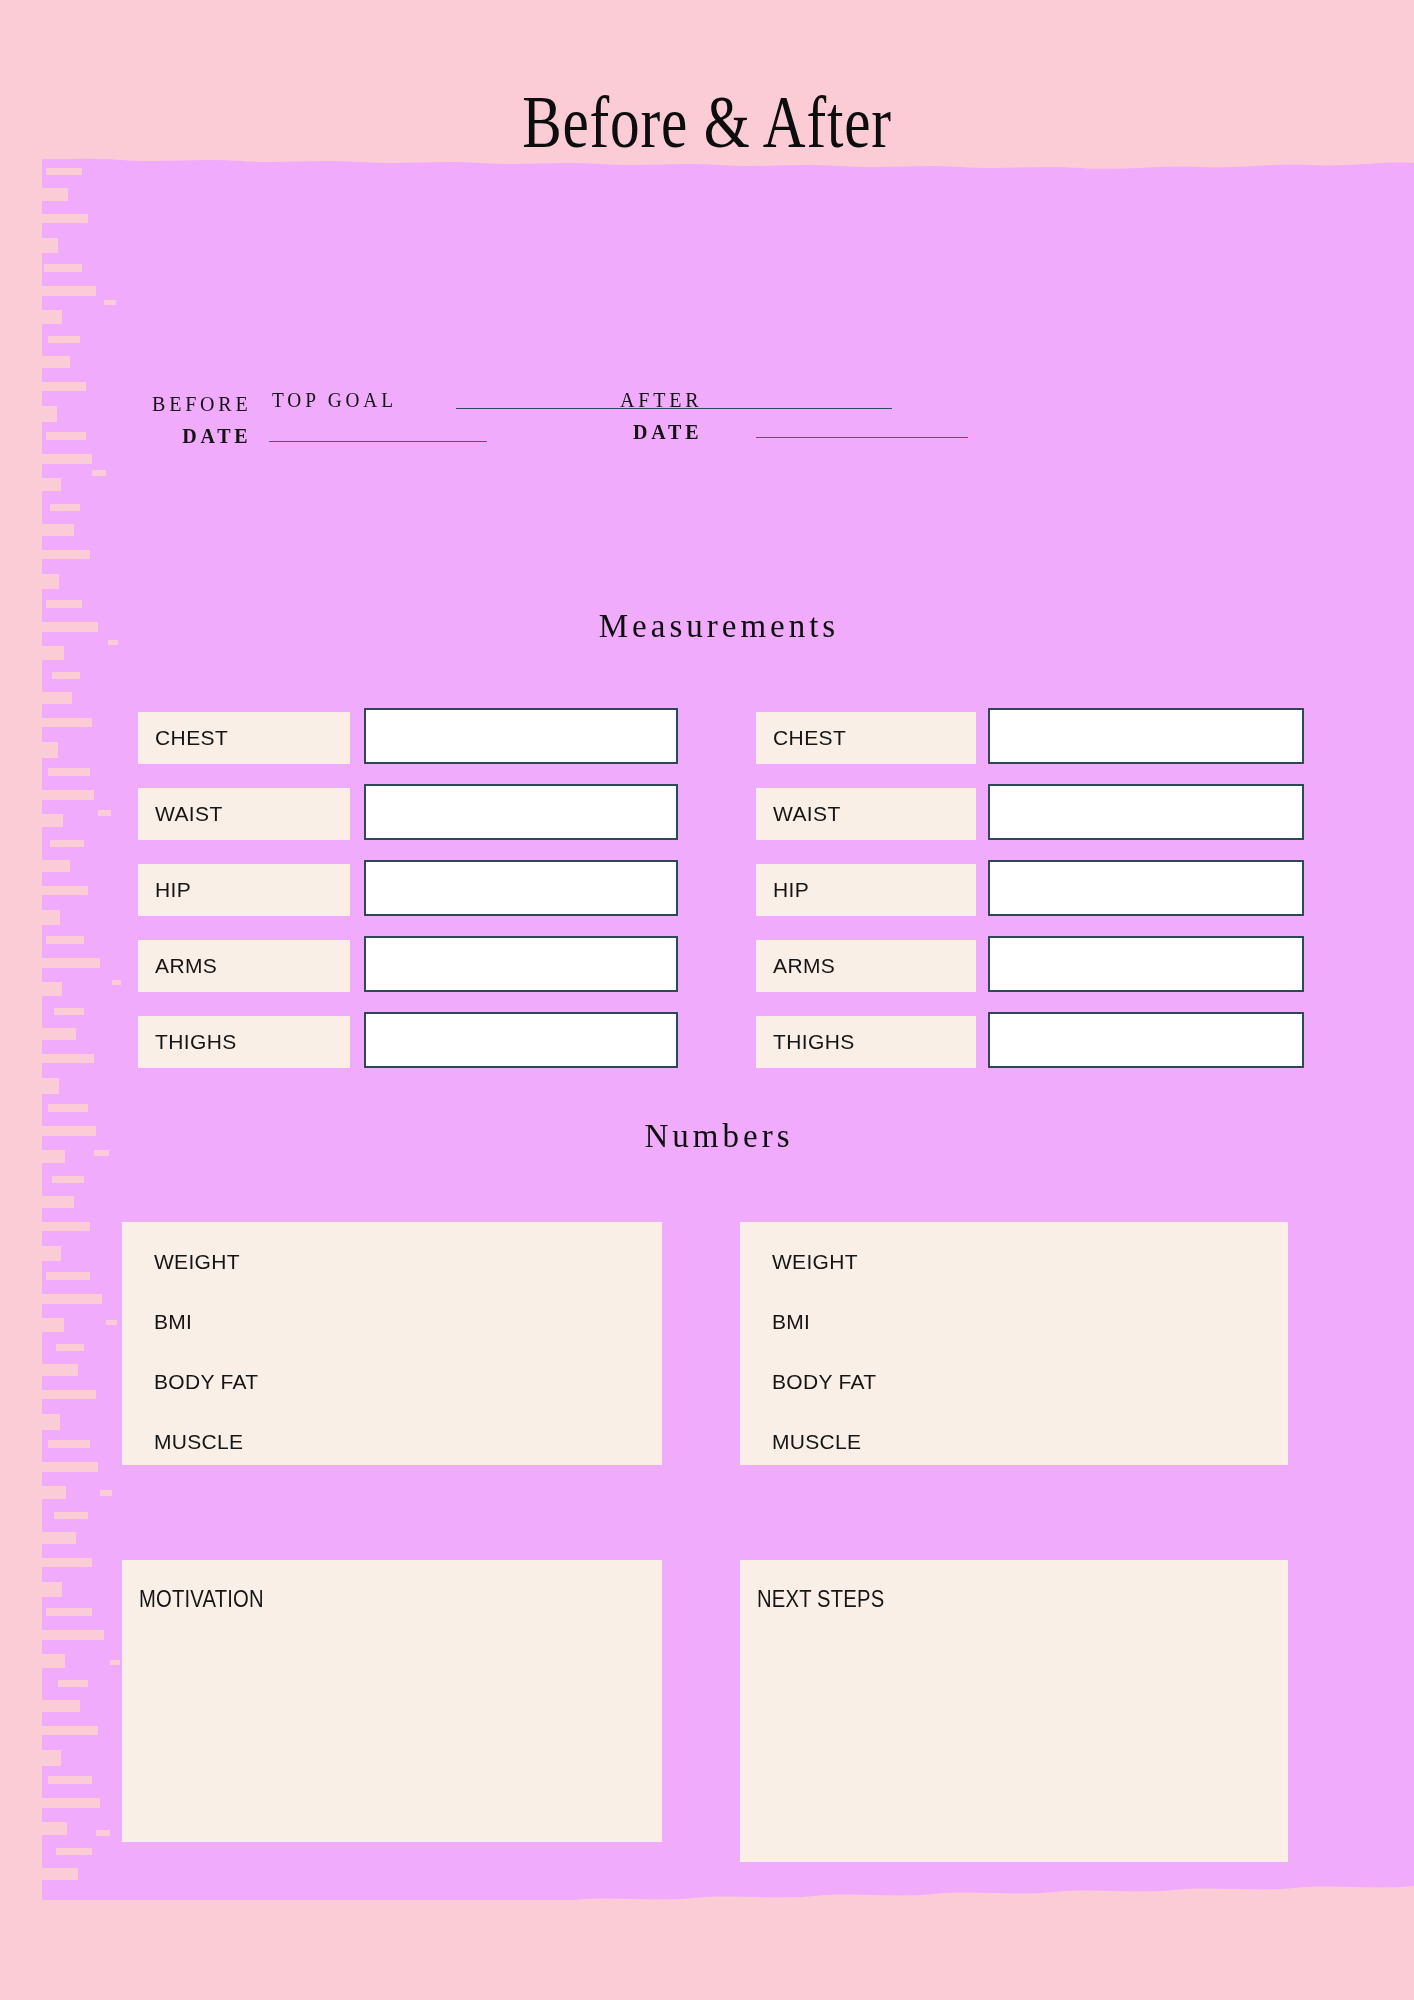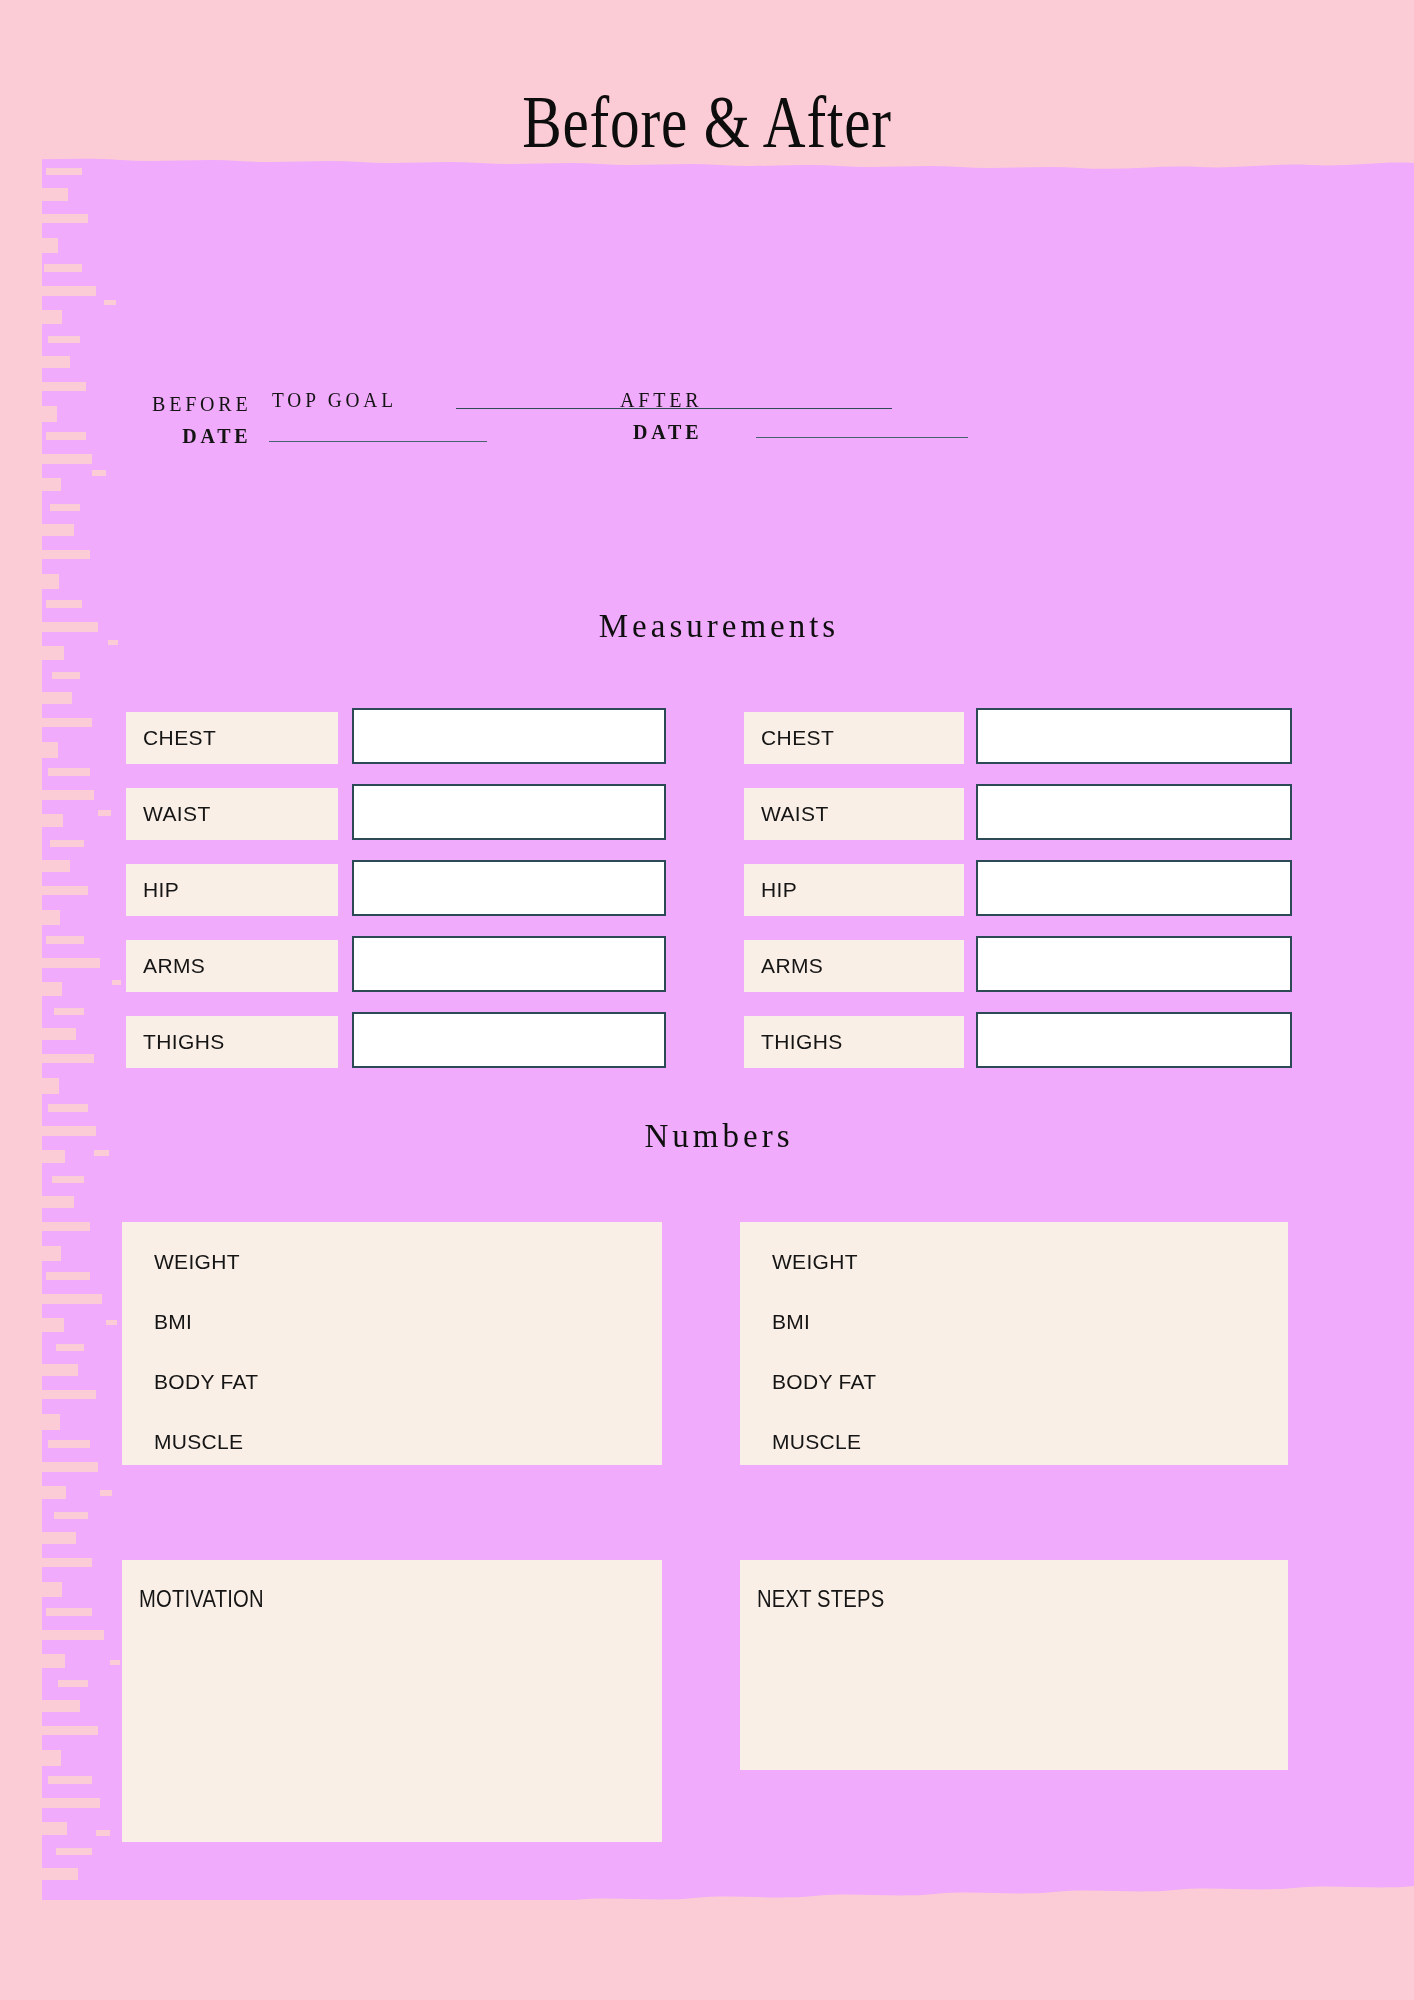--- a/index.html
+++ b/index.html
@@ -135,21 +135,21 @@
     font-size: 33px;
     letter-spacing: 4px;
     color: #0f0f0f;
   }
   .heading-measurements { left: 12px; top: 608px; }
   .heading-numbers      { left: 12px; top: 1118px; }
 
   
   .meas-wrap {
     position: absolute;
-    left: 4px; top: 712px;
+    left: 16px; top: 712px;
     width: 1180px;
     height: 360px;
   }
   .meas-col {
     position: absolute;
     top: 0;
     display: flex;
     flex-direction: column;
   }
   .meas-col-before { left: 122px; width: 540px; }
@@ -212,21 +212,21 @@
   }
 
   
   .note-block {
     position: absolute;
     background: #faefe6;
     box-sizing: border-box;
     padding: 26px 16px 0 17px;
   }
   .note-motivation { left: 122px; top: 1560px; width: 540px; height: 282px; }
-  .note-next       { left: 740px; top: 1560px; width: 548px; height: 210px; }
+  .note-next       { left: 740px; top: 1560px; width: 548px; height: 302px; }
 
   .note-title {
     font-family: "Liberation Sans", sans-serif;
     font-size: 23px;
     color: #151515;
     letter-spacing: 0.2px;
     transform: scaleX(0.88);
     transform-origin: left top;
     white-space: nowrap;
   }

